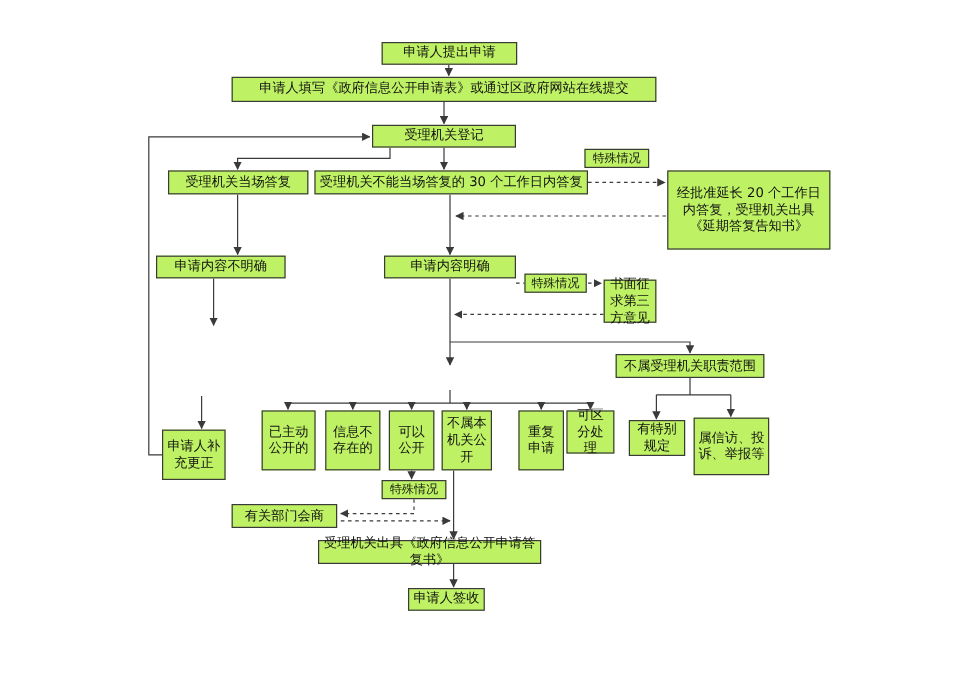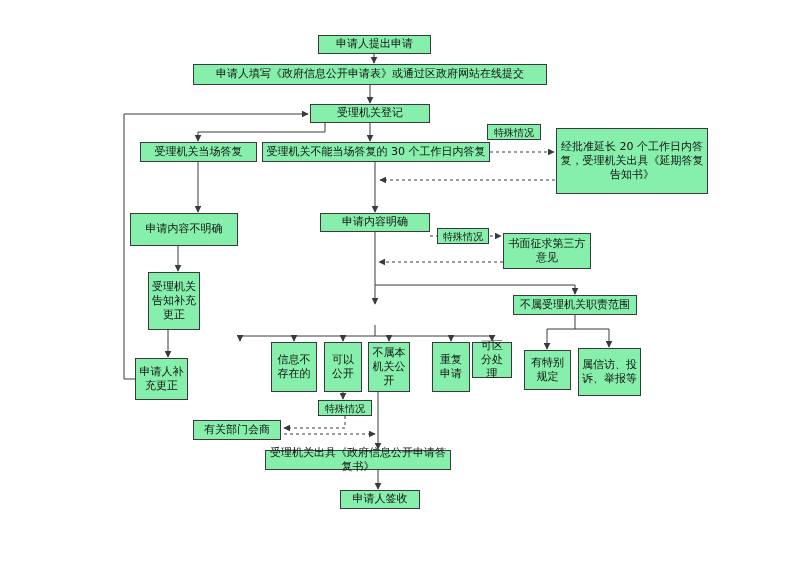--- a/index.html
+++ b/index.html
@@ -13,21 +13,21 @@
     overflow: hidden;
   }
   .canvas svg { position: absolute; left: 0; top: 0; }
   .node {
     position: absolute;
     display: flex;
     align-items: center;
     justify-content: center;
     text-align: center;
     border: 1px solid #3a3a3a;
-    background: #86efac;
+    background: #bef264;
     font-size: 11px;
     line-height: 1.3;
     padding: 1px 3px;
     word-break: break-all;
   }
   .node.tag { font-size: 10px; padding: 0 2px; }
   path.edge { stroke: #3a3a3a; stroke-width: 1; fill: none; }
   path.dashed { stroke-dasharray: 3,3; }
 </style>
 </head>
@@ -77,33 +77,33 @@
     <path class="edge dashed" marker-end="url(#ah)" d="M345,416 L345,428 L284,428"></path>
     <path class="edge dashed" marker-end="url(#ah)" d="M284,434 L375,434"></path>
   </svg>
 
   <div class="node" style="left:318px;top:35px;width:113px;height:19px">申请人提出申请</div>
   <div class="node" style="left:193px;top:64px;width:354px;height:21px">申请人填写《政府信息公开申请表》或通过区政府网站在线提交</div>
   <div class="node" style="left:310px;top:104px;width:120px;height:19px">受理机关登记</div>
   <div class="node" style="left:140px;top:142px;width:117px;height:20px">受理机关当场答复</div>
   <div class="node" style="left:262px;top:142px;width:228px;height:20px">受理机关不能当场答复的 30 个工作日内答复</div>
   <div class="node tag" style="left:487px;top:124px;width:54px;height:16px">特殊情况</div>
-  <div class="node" style="left:556px;top:128px;width:152px;height:66px">经批准延长 20 个工作日内答复，受理机关出具《延期答复告知书》</div>
-  <div class="node" style="left:130px;top:213px;width:108px;height:33px">申请内容不明确</div>
+  <div class="node" style="left:556px;top:142px;width:136px;height:66px">经批准延长 20 个工作日内答复，受理机关出具《延期答复告知书》</div>
+  <div class="node" style="left:130px;top:213px;width:108px;height:19px">申请内容不明确</div>
   <div class="node" style="left:320px;top:213px;width:110px;height:19px">申请内容明确</div>
   <div class="node tag" style="left:437px;top:228px;width:52px;height:16px">特殊情况</div>
-  <div class="node" style="left:503px;top:233px;width:88px;height:36px">书面征求第三方意见</div>
-  <div class="node" style="left:148px;top:272px;width:52px;height:58px">受理机关告知补充更正</div>
+  <div class="node" style="left:503px;top:233px;width:44px;height:36px">书面征求第三方意见</div>
   <div class="node" style="left:513px;top:295px;width:124px;height:20px">不属受理机关职责范围</div>
+  <div class="node" style="left:218px;top:342px;width:45px;height:50px">已主动公开的</div>
   <div class="node" style="left:271px;top:342px;width:46px;height:50px">信息不存在的</div>
   <div class="node" style="left:324px;top:342px;width:38px;height:50px">可以公开</div>
   <div class="node" style="left:368px;top:342px;width:42px;height:50px">不属本机关公开</div>
   <div class="node" style="left:432px;top:342px;width:38px;height:50px">重复申请</div>
   <div class="node" style="left:472px;top:342px;width:40px;height:36px">可区分处理</div>
-  <div class="node" style="left:524px;top:350px;width:47px;height:40px">有特别规定</div>
+  <div class="node" style="left:524px;top:350px;width:47px;height:30px">有特别规定</div>
   <div class="node" style="left:578px;top:348px;width:63px;height:48px">属信访、投诉、举报等</div>
   <div class="node" style="left:135px;top:358px;width:53px;height:42px">申请人补充更正</div>
   <div class="node tag" style="left:318px;top:400px;width:54px;height:16px">特殊情况</div>
   <div class="node" style="left:193px;top:420px;width:88px;height:20px">有关部门会商</div>
   <div class="node" style="left:265px;top:450px;width:186px;height:20px">受理机关出具《政府信息公开申请答复书》</div>
-  <div class="node" style="left:340px;top:490px;width:80px;height:19px">申请人签收</div>
+  <div class="node" style="left:340px;top:490px;width:64px;height:19px">申请人签收</div>
 
 </div>
 
 </body></html>

